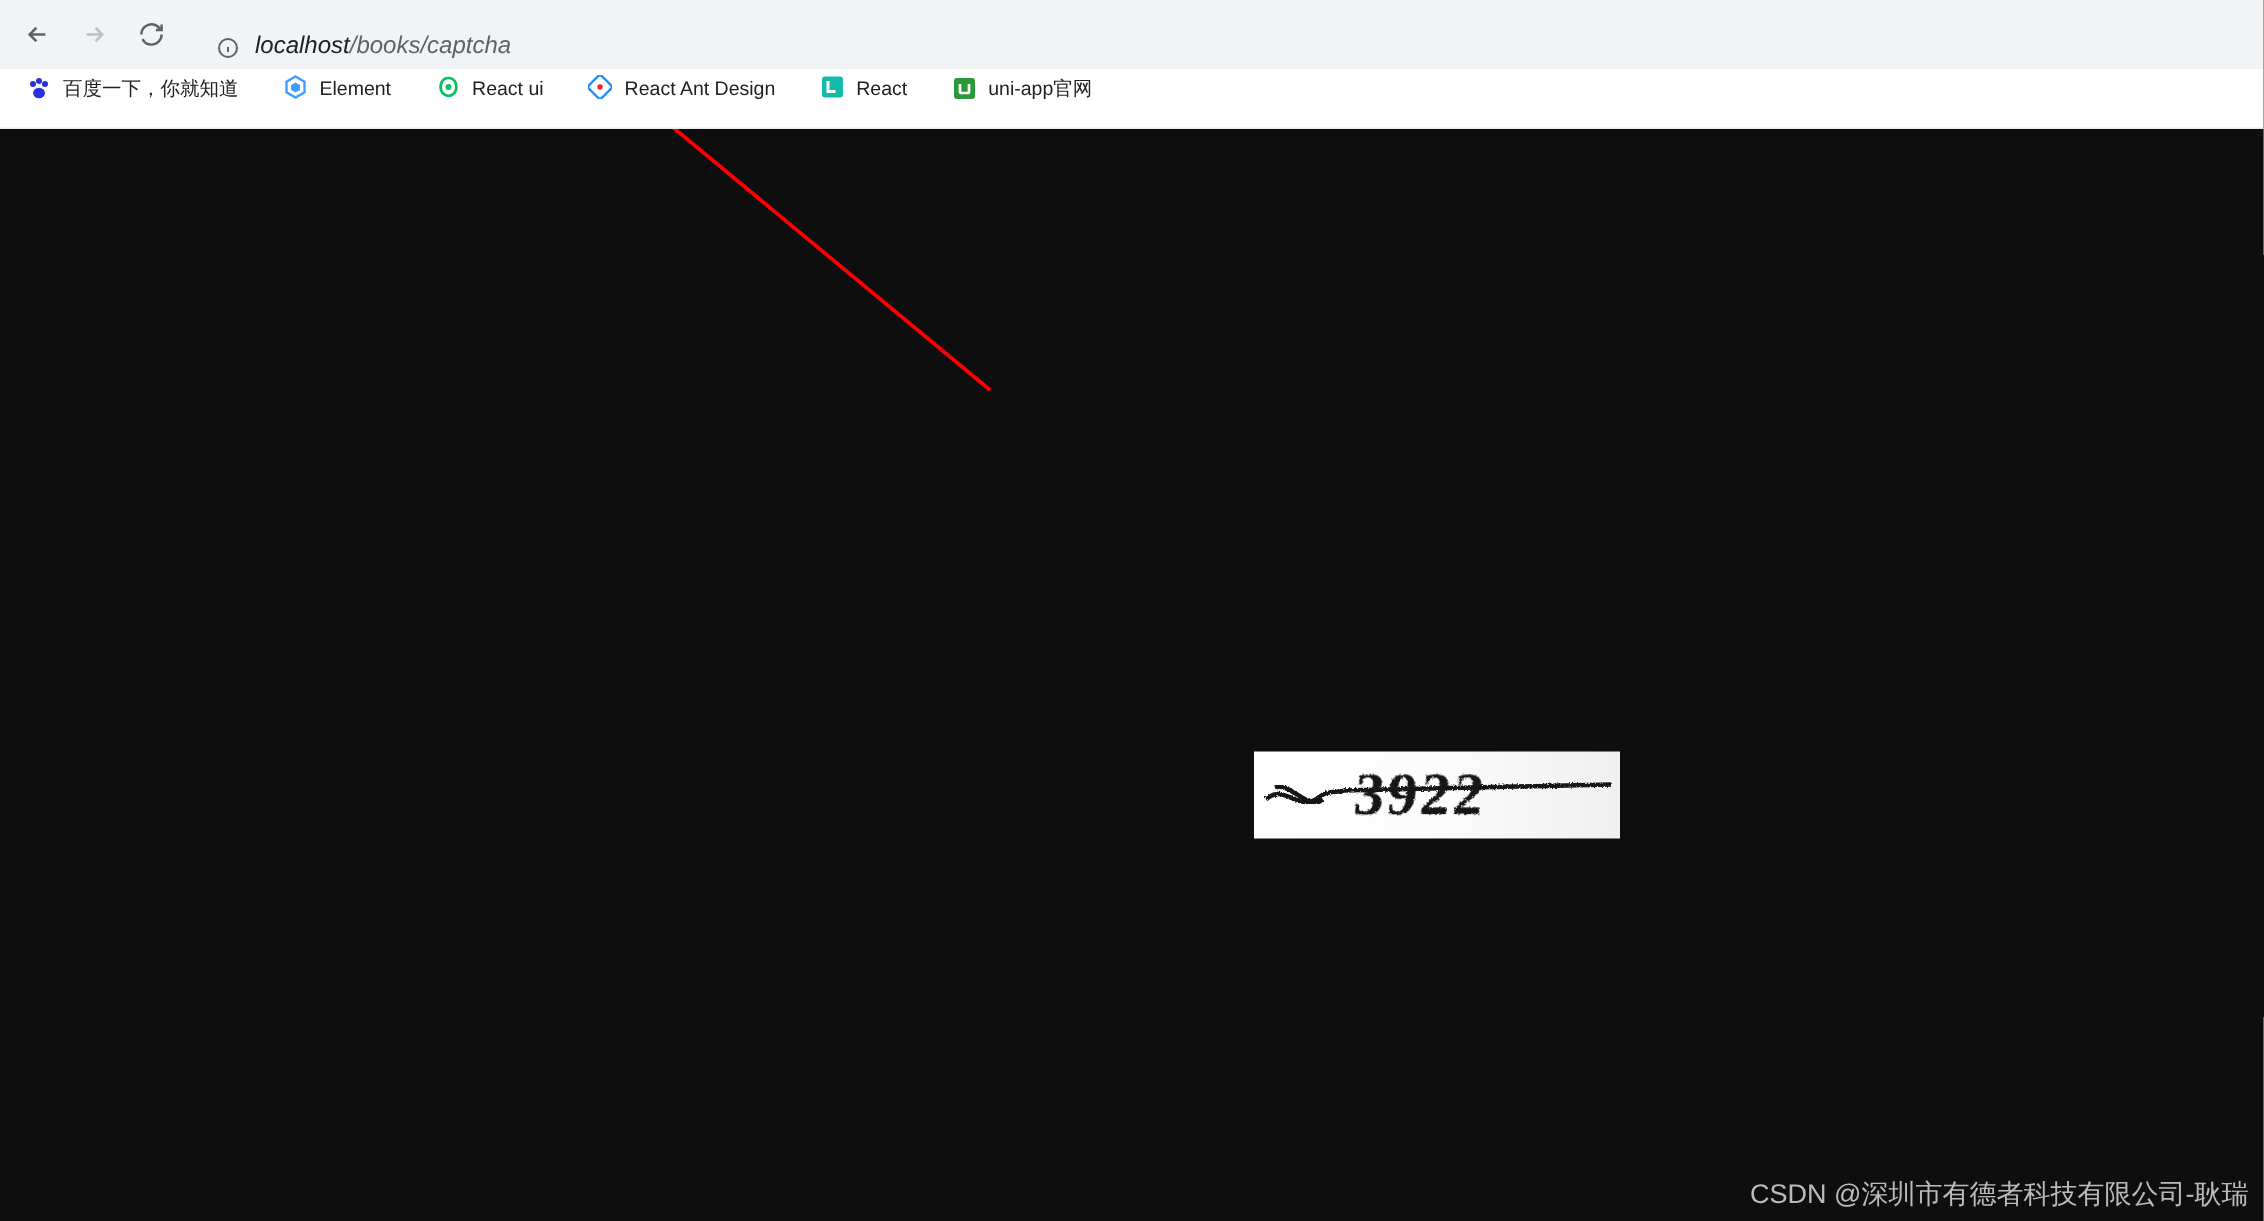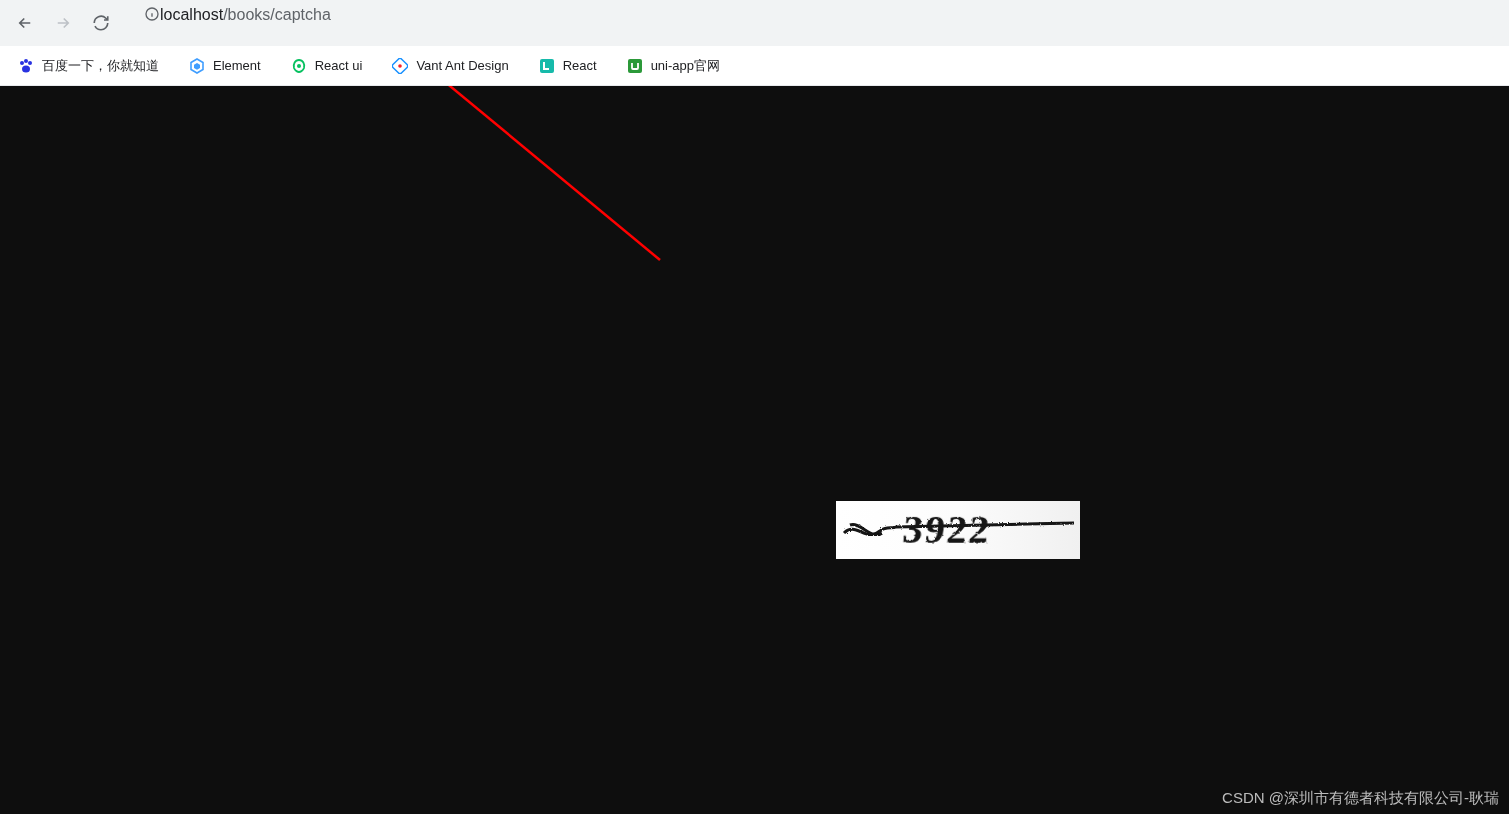--- a/index.html
+++ b/index.html
@@ -29,41 +29,43 @@
       cursor: pointer;
     }
     .nav-btn.disabled { color: #bdc1c6; }
     .nav-btn svg { width: 18px; height: 18px; }
     .address-bar {
       flex: 1;
       height: 34px;
       background: #f1f3f4;
       border-radius: 17px;
       display: flex;
-      align-items: flex-start;
+      align-items: flex-end;
       padding: 0 14px;
       margin-left: 8px;
+      gap: 10px;
+      font-style: italic;
     }
     .site-info-icon {
       width: 16px;
       height: 16px;
       color: #5f6368;
       flex-shrink: 0;
     }
     .url-text {
       font-size: 16px;
       color: #202124;
       white-space: nowrap;
     }
     .url-text .url-path { color: #5f6368; }
     .bookmarks-bar {
       height: 40px;
       background: #fff;
       display: flex;
-      align-items: center;
+      align-items: flex-start;
       padding: 0 12px;
       gap: 18px;
       border-bottom: 1px solid #e8eaed;
     }
     .bookmark {
       display: flex;
       align-items: center;
       gap: 8px;
       font-size: 13px;
       color: #202124;
@@ -103,21 +105,21 @@
       position: absolute;
       left: 0;
       top: 0;
       pointer-events: none;
     }
     .watermark {
       position: absolute;
       right: 10px;
       bottom: 6px;
       color: #d9d9d9;
-      font-size: 15px;
+      font-size: 18px;
       opacity: 0.85;
       white-space: nowrap;
     }
   </style>
 </head>
 <body>
 
 <div class="chrome-bar">
   <div class="nav-btn">
     <svg viewBox="0 0 24 24" fill="none" stroke="currentColor" stroke-width="2.2">
@@ -178,21 +180,21 @@
     </span>
     <span>React ui</span>
   </div>
   <div class="bookmark">
     <span class="bm-icon">
       <svg viewBox="0 0 16 16">
           <rect x="2" y="2" width="12" height="12" rx="2" transform="rotate(45 8 8)" fill="none" stroke="#1890ff" stroke-width="1.5"></rect>
           <circle cx="8" cy="8" r="1.8" fill="#f5222d"></circle>
         </svg>
     </span>
-    <span>Vant Ant Design</span>
+    <span>React Ant Design</span>
   </div>
   <div class="bookmark">
     <span class="bm-icon">
       <svg viewBox="0 0 16 16">
           <rect x="1" y="1" width="14" height="14" rx="2" fill="#16baaa"></rect>
           <path d="M5 4 L5 11 L10 11" stroke="#fff" stroke-width="2" fill="none"></path>
         </svg>
     </span>
     <span>React</span>
   </div>

